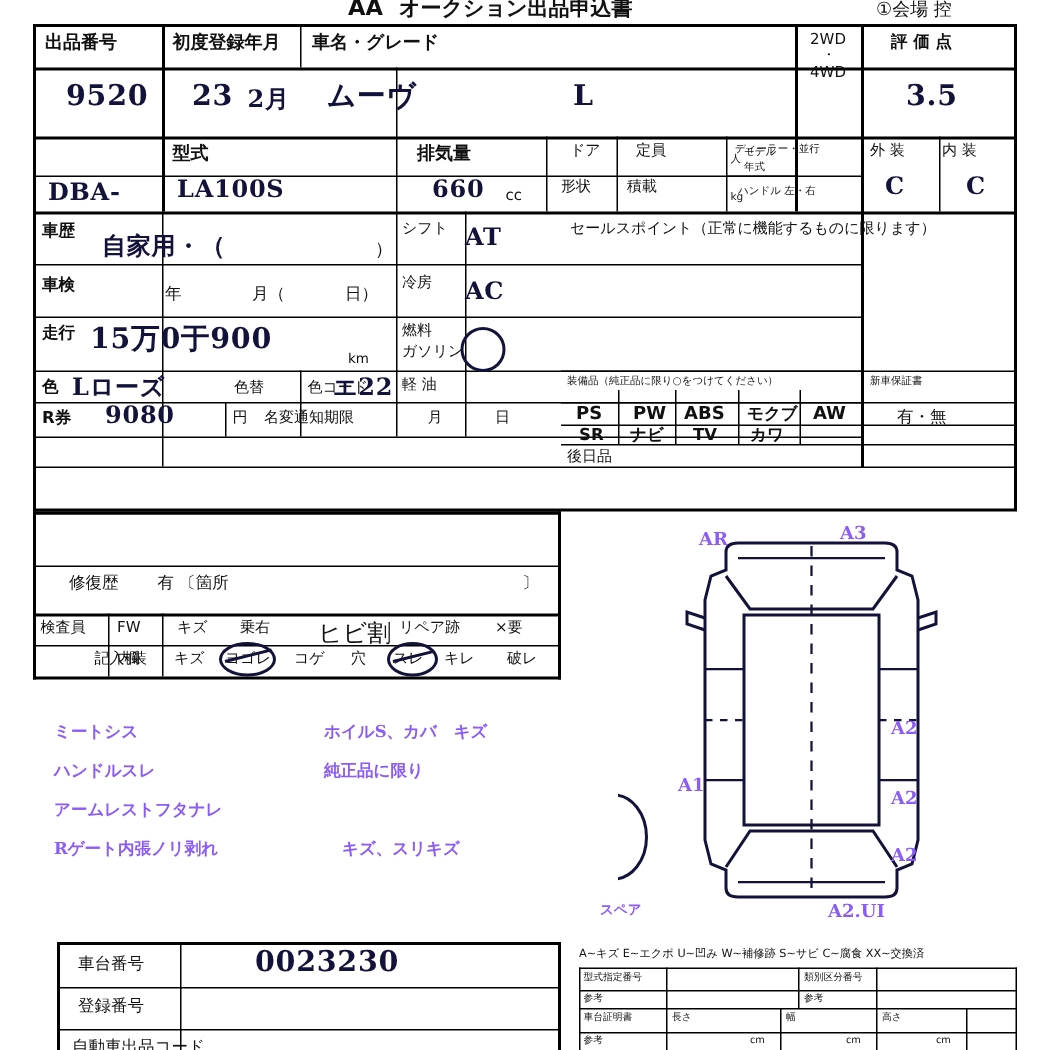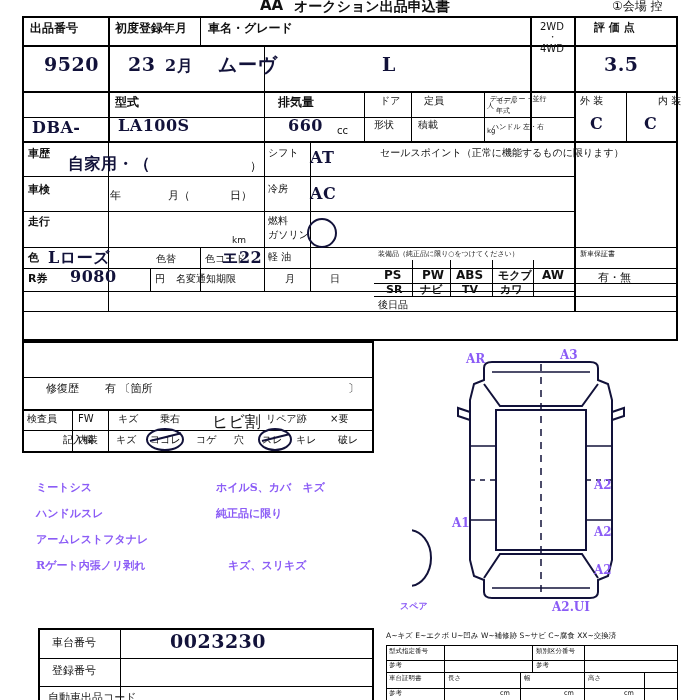--- a/index.html
+++ b/index.html
@@ -20,21 +20,21 @@
   .hand {
     font-family:"DejaVu Serif", serif;
     font-weight:bold;
     color:#12123a;
     letter-spacing:0.5px;
   }
   .hand-big { font-size:19px; }
   .hand-mid { font-size:16px; }
   .note { font-family:"DejaVu Serif", serif; font-size:11px; color:#8b5cf6; font-weight:bold; }
   .hdr { font-size:12px; font-weight:bold; }
-  .topbar { position:absolute; left:0; top:0; width:595px; height:16px;margin-left:28px; }
+  .topbar { position:absolute; left:0; top:0; width:595px; height:16px; }
   .ellipse { position:absolute; border:2px solid #12123a; border-radius:50%; }
   .boxlabel { position:absolute; border:2px solid #000; box-sizing:border-box;
     display:flex; align-items:center; justify-content:center; font-weight:bold; }
   .car { position:absolute; }
   .strike { position:absolute; background:#12123a; height:2px; transform-origin:left center; }
 </style>
 </head>
 <body>
 
 <div class="sheet">
@@ -112,34 +112,35 @@
   <div class="t" style="left:374px; top:120px; font-size:10px;">形状</div>
   <div class="t" style="left:418px; top:120px; font-size:10px;">積載</div>
   <div class="t xsmall" style="left:487px; top:103px;">人</div>
   <div class="t xsmall" style="left:487px; top:128px;">kg</div>
   <div class="t xsmall" style="left:496px; top:98px;">モデル</div>
   <div class="t xsmall" style="left:496px; top:108px;">年式</div>
   <div class="t xsmall" style="left:492px; top:124px;">ハンドル 左・右</div>
   <div class="ln" style="left:484px; top:117px; width:46px; height:1px;"></div>
 
   <div class="t" style="left:580px; top:96px; font-size:10px;">外 装</div>
-  <div class="t" style="left:634px; top:96px; font-size:10px;padding-left:24px;">内 装</div>
+  <div class="t" style="left:604px; top:96px; font-size:10px;padding-left:24px;">内 装</div>
   <div class="t hand hand-mid" style="left:590px; top:116px;">C</div>
   <div class="t hand hand-mid" style="left:644px; top:116px;">C</div>
 
   <div class="t hdr" style="left:28px; top:148px; font-size:11px;">車歴</div>
   <div class="t hand hand-mid" style="left:68px; top:156px;">自家用・（</div>
   <div class="t" style="left:250px; top:160px; font-size:12px;">）</div>
 
   <div class="t hdr" style="left:28px; top:184px; font-size:11px;">車検</div>
   <div class="t" style="left:110px; top:190px; font-size:11px;">年</div>
   <div class="t" style="left:168px; top:190px; font-size:11px;">月（</div>
   <div class="t" style="left:230px; top:190px; font-size:11px;">日）</div>
 
   <div class="t hdr" style="left:28px; top:216px; font-size:11px;">走行</div>
+  <div class="t hand hand-big" style="left:60px; top:217px;">15万0于900</div>
   <div class="t" style="left:232px; top:236px; font-size:9px;">km</div>
 
   <div class="t hdr" style="left:28px; top:252px; font-size:11px;">色</div>
   <div class="t hand hand-mid" style="left:48px; top:250px;">Lローズ</div>
   <div class="t" style="left:156px; top:254px; font-size:10px;">色替</div>
   <div class="t" style="left:205px; top:254px; font-size:10px;">色コード</div>
   <div class="t hand hand-mid" style="left:222px; top:250px;">エ22</div>
 
   <div class="t hdr" style="left:28px; top:273px; font-size:11px;">R券</div>
   <div class="t hand hand-mid" style="left:70px; top:269px;">9080</div>

